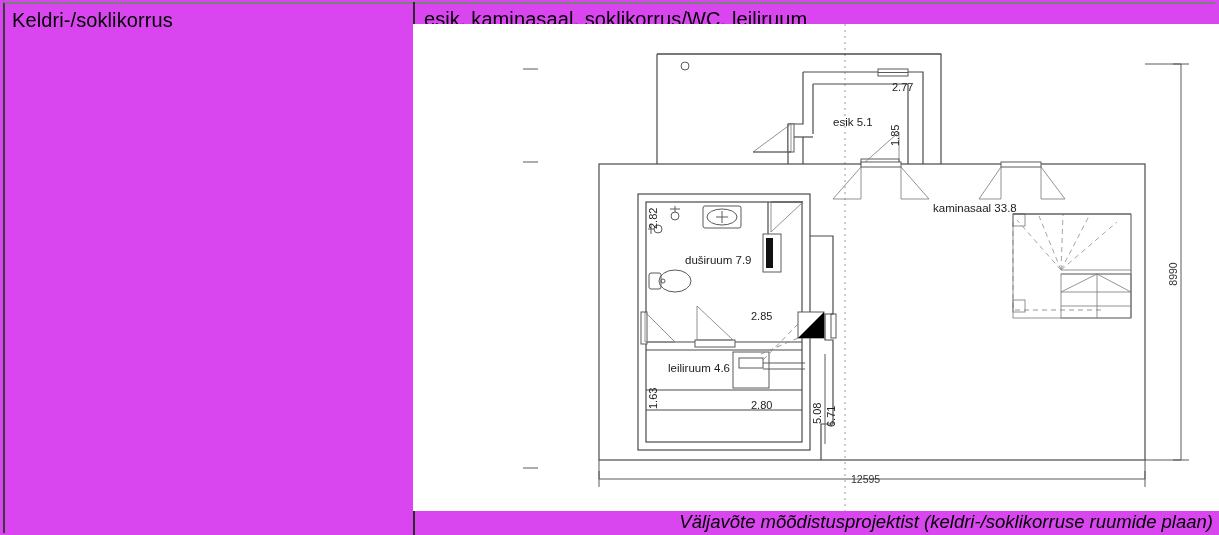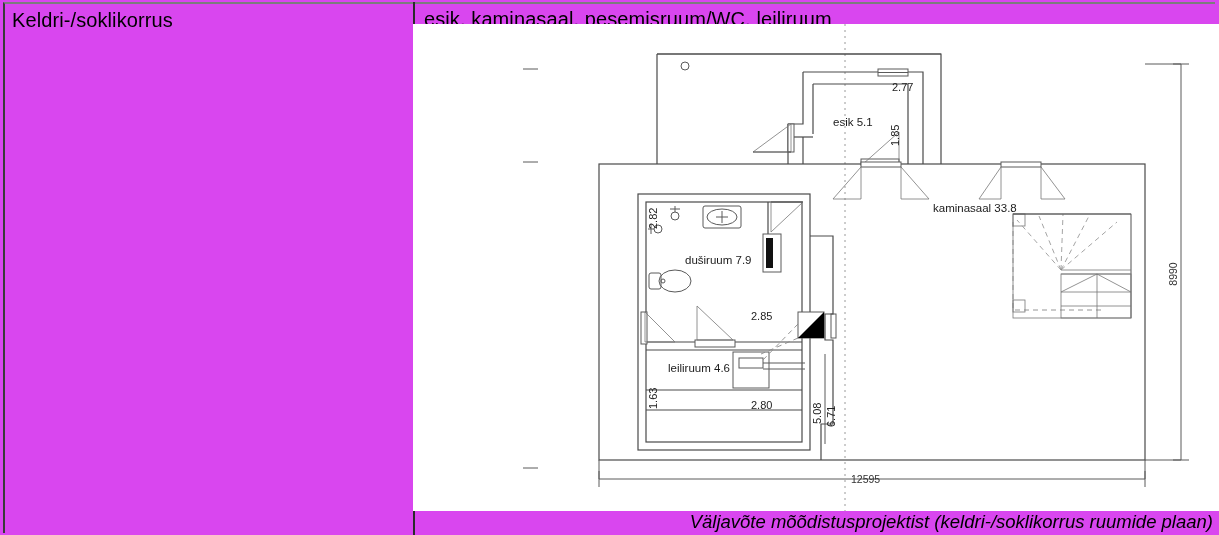--- a/index.html
+++ b/index.html
@@ -99,21 +99,21 @@
 <div id="page">
 
   <div class="table-frame"></div>
   <div class="col-divider"></div>
 
   <div class="left-cell">
     <div class="cell-title">Keldri-/soklikorrus</div>
   </div>
 
   <div class="right-cell-header">
-    <div class="cell-title">esik, kaminasaal, pesemisruum/WC, leiliruum</div>
+    <div class="cell-title">esik, kaminasaal, soklikorrus/WC, leiliruum</div>
   </div>
 
   <svg id="plan-svg" viewBox="0 0 806 487">
 
     <defs>
       <style>
         .ln   { stroke:#5a5a5a; stroke-width:1; fill:none; }
         .lnw  { stroke:#4a4a4a; stroke-width:1.2; fill:none; }
         .thin { stroke:#777777; stroke-width:0.8; fill:none; }
         .dash { stroke:#8a8a8a; stroke-width:0.9; fill:none; stroke-dasharray:5 4; }
@@ -329,15 +329,15 @@
       <line class="ln" x1="732" y1="436" x2="732" y2="455"></line>
       <text class="bigdim" x="438" y="459">12595</text>
     </g>
 
     <line class="ln" x1="412" y1="330" x2="412" y2="420"></line>
     <text class="dimtxt" x="0" y="0" transform="translate(408,400) rotate(-90)">5.08</text>
     <text class="dimtxt" x="0" y="0" transform="translate(422,403) rotate(-90)">6.71</text>
 
   </svg>
 
-  <div class="caption">Väljavõte mõõdistusprojektist (keldri-/soklikorrus ruumide plaan)</div>
+  <div class="caption">Väljavõte mõõdistusprojektist (keldri-/soklikorruse ruumide plaan)</div>
 
 </div>
 
 </body></html>

